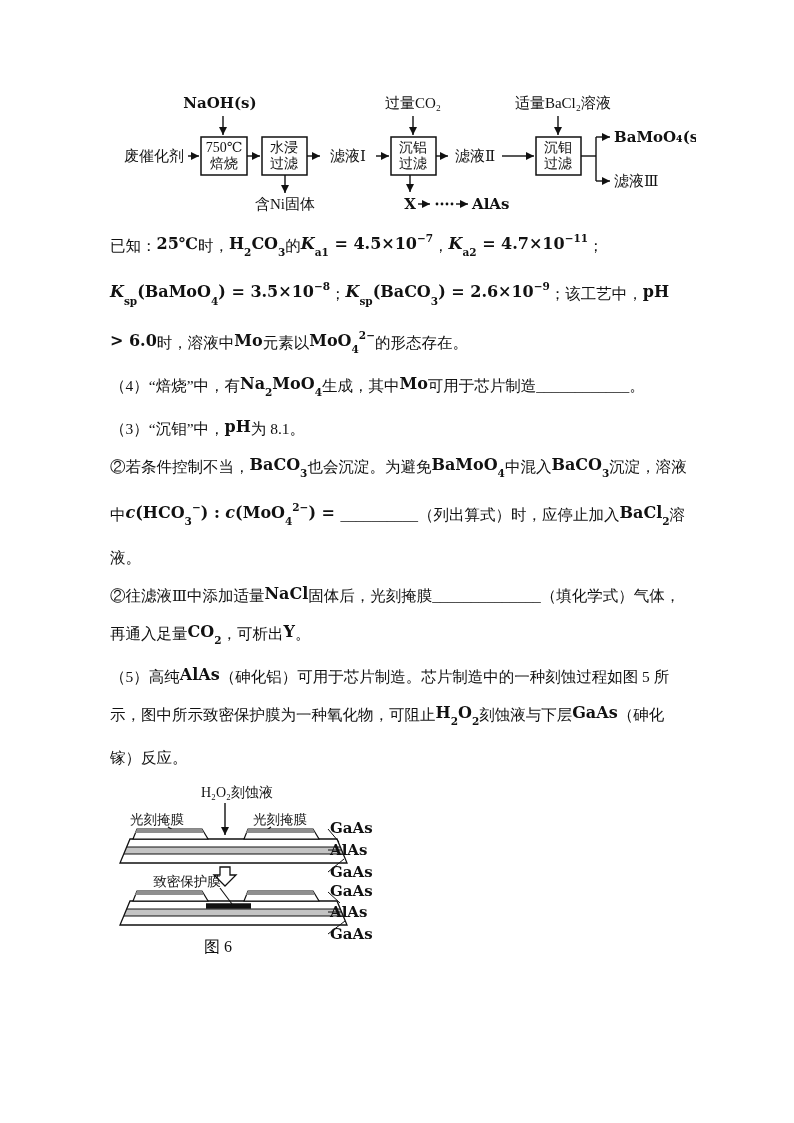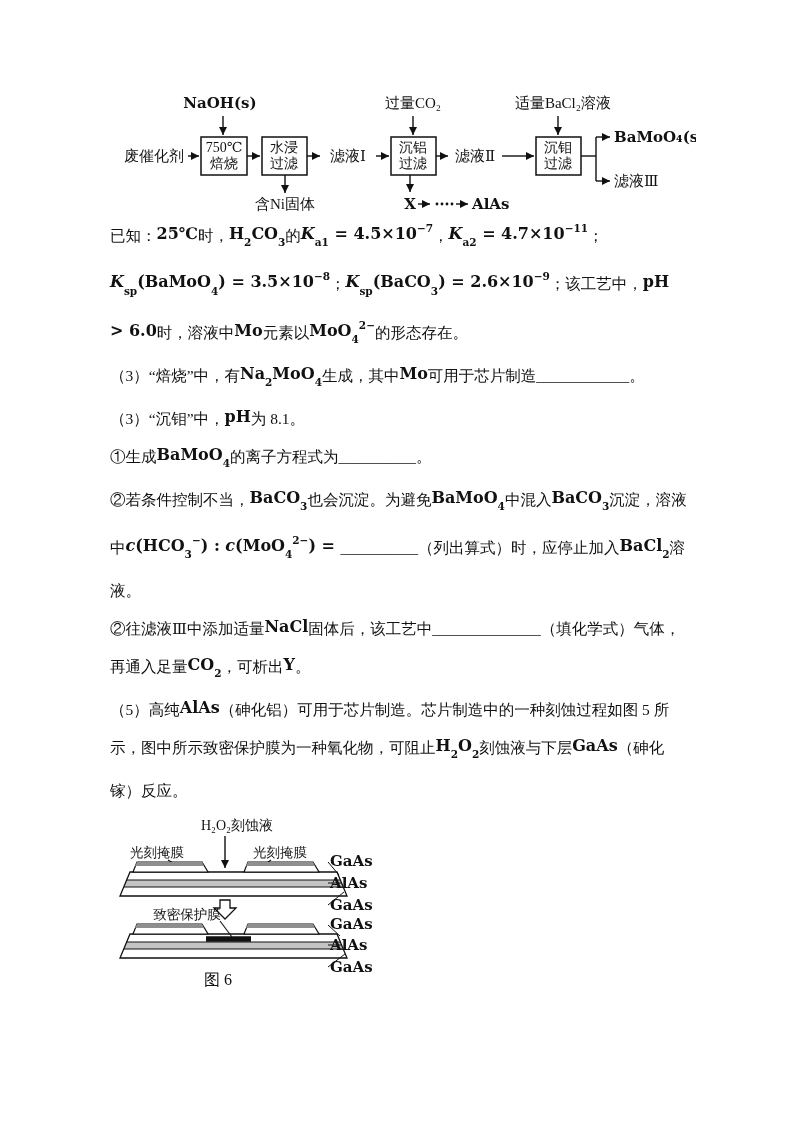--- a/index.html
+++ b/index.html
@@ -11,21 +11,21 @@
     font-family:"Liberation Serif","DejaVu Serif",serif;
     color:#111111;
     overflow:hidden;
   }
   svg text{
     font-family:"Liberation Serif","DejaVu Serif",serif;
     fill:#111111;
   }
   svg .svgf{font-weight:bold;font-family:"DejaVu Serif","Liberation Serif",serif;}
   .flowchart{position:absolute;left:104px;top:92px;}
-  .content{position:absolute;left:110px;top:212px;width:578px;}
+  .content{position:absolute;left:110px;top:222px;width:578px;}
   p.line{margin:0;font-size:15.5px;line-height:38px;}
   .mt2{margin-top:2px;}
   .mt4{margin-top:4px;}
   .mt6{margin-top:6px;}
   .mt8{margin-top:8px;}
   .mt10{margin-top:10px;}
   .mt12{margin-top:12px;}
   .f{
     font-family:"DejaVu Serif","Liberation Serif",serif;
     font-weight:700;font-size:16px;
@@ -111,25 +111,24 @@
     <text x="459" y="16" font-size="15" text-anchor="middle">适量BaCl₂溶液</text>
     <text x="454" y="60" font-size="14" text-anchor="middle">沉钼</text>
     <text x="454" y="76" font-size="14" text-anchor="middle">过滤</text>
     <text x="510" y="50" font-size="15" text-anchor="start" class="svgf">BaMoO₄(s)</text>
     <text x="510" y="94" font-size="15" text-anchor="start">滤液Ⅲ</text>
   </svg>
 
   <div class="content">
     <p class="line"><span>已知：</span><span class="f">25℃</span><span>时，</span><span class="f">H</span><sub class="fsub">2</sub><span class="f">CO</span><sub class="fsub">3</sub><span>的</span><span class="fi">K</span><sub class="fsub">a1</sub><span class="f"> = 4.5×10</span><sup class="fsup">−7</sup><span>，</span><span class="fi">K</span><sub class="fsub">a2</sub><span class="f"> = 4.7×10</span><sup class="fsup">−11</sup><span>；</span></p>
     <p class="line"><span class="fi">K</span><sub class="fsub">sp</sub><span class="f">(BaMoO</span><sub class="fsub">4</sub><span class="f">) = 3.5×10</span><sup class="fsup">−8</sup><span>；</span><span class="fi">K</span><sub class="fsub">sp</sub><span class="f">(BaCO</span><sub class="fsub">3</sub><span class="f">) = 2.6×10</span><sup class="fsup">−9</sup><span>；该工艺中，</span><span class="f">pH &gt; 6.0</span><span>时，溶液中</span><span class="f">Mo</span><span>元素以</span><span class="f">MoO</span><sub class="fsub">4</sub><sup class="fsup">2−</sup><span>的形态存在。</span></p>
-    <p class="line mt12"><span>（3）“焙烧”中，有</span><span class="f">Na</span><sub class="fsub">2</sub><span class="f">MoO</span><sub class="fsub">4</sub><span>生成，其中</span><span class="f">Mo</span><span>可用于芯片制造</span><span class="u">____________</span><span>。</span></p>
+    <p class="line mt12"><span>（4）“焙烧”中，有</span><span class="f">Na</span><sub class="fsub">2</sub><span class="f">MoO</span><sub class="fsub">4</sub><span>生成，其中</span><span class="f">Mo</span><span>可用于芯片制造</span><span class="u">____________</span><span>。</span></p>
     <p class="line mt2"><span>（3）“沉钼”中，</span><span class="f">pH</span><span>为 8.1。</span></p>
-    <p class="line mt2"><span>①生成</span><span class="f">BaMoO</span><sub class="fsub">4</sub><span>的离子方程式为</span><span class="u">__________</span><span>。</span></p>
     <p class="line mt6"><span>②若条件控制不当，</span><span class="f">BaCO</span><sub class="fsub">3</sub><span>也会沉淀。为避免</span><span class="f">BaMoO</span><sub class="fsub">4</sub><span>中混入</span><span class="f">BaCO</span><sub class="fsub">3</sub><span>沉淀，溶液中</span><span class="fi">c</span><span class="f">(HCO</span><sub class="fsub">3</sub><sup class="fsup">−</sup><span class="f">)</span><span class="f"> : </span><span class="fi">c</span><span class="f">(MoO</span><sub class="fsub">4</sub><sup class="fsup">2−</sup><span class="f">) = </span><span class="u">__________</span><span>（列出算式）时，应停止加入</span><span class="f">BaCl</span><sub class="fsub">2</sub><span>溶液。</span></p>
-    <p class="line mt4"><span>②往滤液Ⅲ中添加适量</span><span class="f">NaCl</span><span>固体后，该工艺中</span><span class="u">______________</span><span>（填化学式）气体，再通入足量</span><span class="f">CO</span><sub class="fsub">2</sub><span>，可析出</span><span class="f">Y</span><span>。</span></p>
+    <p class="line mt4"><span>②往滤液Ⅲ中添加适量</span><span class="f">NaCl</span><span>固体后，光刻掩膜</span><span class="u">______________</span><span>（填化学式）气体，再通入足量</span><span class="f">CO</span><sub class="fsub">2</sub><span>，可析出</span><span class="f">Y</span><span>。</span></p>
     <p class="line mt2"><span>（5）高纯</span><span class="f">AlAs</span><span>（砷化铝）可用于芯片制造。芯片制造中的一种刻蚀过程如图 5 所示，图中所示致密保护膜为一种氧化物，可阻止</span><span class="f">H</span><sub class="fsub">2</sub><span class="f">O</span><sub class="fsub">2</sub><span>刻蚀液与下层</span><span class="f">GaAs</span><span>（砷化镓）反应。</span></p>
 
     <svg class="figure6" width="300" height="178" viewBox="0 0 300 178">
       <defs>
         <marker id="ah2" markerWidth="9" markerHeight="8" refX="8" refY="4" orient="auto" markerUnits="userSpaceOnUse">
           <path d="M0,0 L8,4 L0,8 Z" fill="#111111"></path>
         </marker>
       </defs>
 
       <text x="125" y="16" font-size="14" text-anchor="middle">H₂O₂刻蚀液</text>

